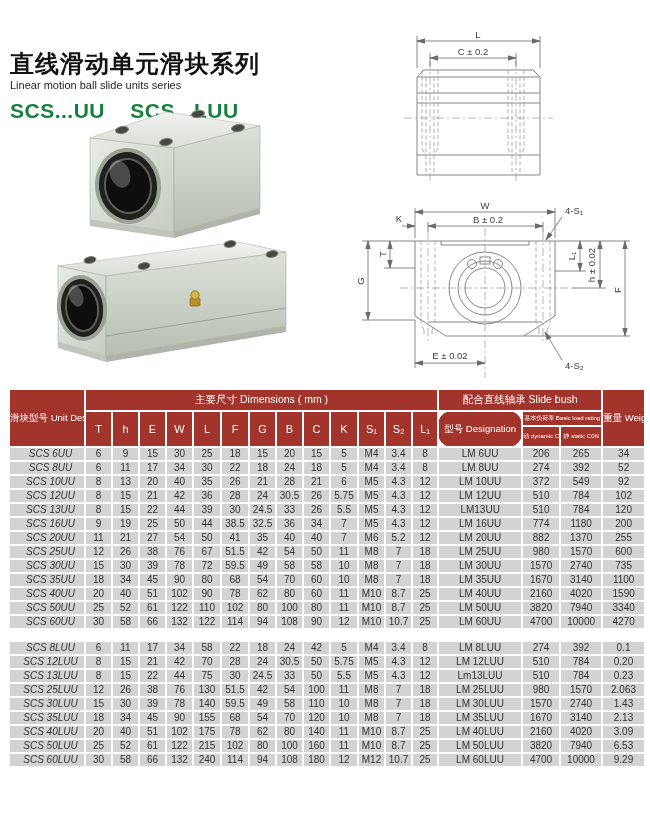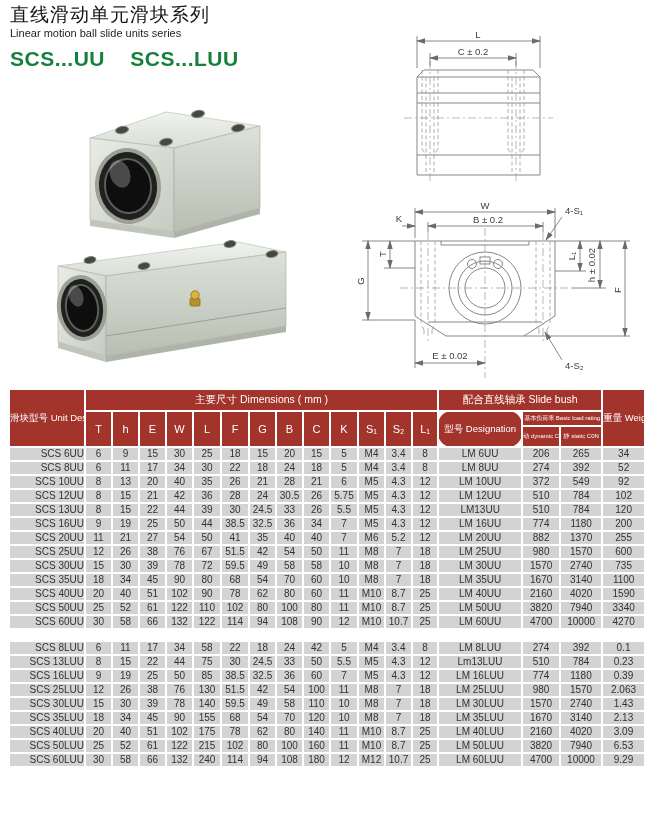--- a/index.html
+++ b/index.html
@@ -1,28 +1,28 @@
 <!DOCTYPE html>
 <html><head>
 <meta charset="utf-8">
 <style>
   html,body{margin:0;padding:0;background:#fff;}
   .page{position:relative;width:650px;height:816px;background:#ffffff;overflow:hidden;
         font-family:"Liberation Sans","DejaVu Sans",sans-serif;}
   
   .titleblock{position:absolute;left:10px;top:4px;}
-  .title-zh{font-size:19px;font-weight:normal;color:#141414;letter-spacing:1px;line-height:1.15;}
+  .title-zh{font-size:24px;font-weight:bold;color:#141414;letter-spacing:1px;line-height:1.15;margin-top:46px;}
   .title-en{font-size:11px;color:#1e1e1e;line-height:1.2;margin-top:1px;}
   .series{font-size:21px;font-weight:bold;color:#15803d;margin-top:7px;white-space:pre;letter-spacing:.5px;}
   
   table.spec{position:absolute;left:8px;border-collapse:collapse;table-layout:fixed;width:636px;}
   table.spec th,table.spec td{border:2px solid #ffffff;overflow:hidden;white-space:nowrap;padding:0;}
   table.spec thead th{background:#a2342b;color:#fff;font-weight:normal;text-align:center;}
   table.spec td{background:#d3d3d3;color:#333;font-size:10px;text-align:center;height:12px;line-height:12px;}
-  table.spec td:first-child{text-align:right;padding-left:7px;}
+  table.spec td:first-child{text-align:center;padding-left:7px;font-style:italic;}
   .h1 th{height:20px;font-size:10.5px;}
   th.unit-cell,th.weight-cell{font-size:9.5px;line-height:1.3;white-space:pre-line;font-weight:normal;}
   th.letter{font-size:11px;}
   th.bush-model{font-size:9.5px;line-height:1.3;white-space:pre-line;border-radius:14px;}
   th.rating{font-size:6px;line-height:1.25;white-space:pre-line;height:13px;}
   th.dynstat{font-size:6px;line-height:1.15;white-space:pre-line;height:19px;}
   
   .drawing{position:absolute;left:328px;top:28px;}
   .drawing text{font-family:"Liberation Sans","DejaVu Sans",sans-serif;font-size:9.5px;fill:#3c3c3c;}
   
@@ -566,58 +566,58 @@
           <td>5</td>
           <td>M4</td>
           <td>3.4</td>
           <td>8</td>
           <td>LM 8LUU</td>
           <td>274</td>
           <td>392</td>
           <td>0.1</td>
         </tr>
         <tr>
+          <td>SCS 12LUU</td>
+          <td>8</td>
+          <td>15</td>
+          <td>21</td>
+          <td>42</td>
+          <td>70</td>
+          <td>28</td>
+          <td>24</td>
+          <td>30.5</td>
+          <td>50</td>
+          <td>5.75</td>
+          <td>M5</td>
+          <td>4.3</td>
+          <td>12</td>
+          <td>LM 12LUU</td>
+          <td>510</td>
+          <td>784</td>
+          <td>0.20</td>
+        </tr>
+        <tr>
           <td>SCS 13LUU</td>
           <td>8</td>
           <td>15</td>
           <td>22</td>
           <td>44</td>
           <td>75</td>
           <td>30</td>
           <td>24.5</td>
           <td>33</td>
           <td>50</td>
           <td>5.5</td>
           <td>M5</td>
           <td>4.3</td>
           <td>12</td>
           <td>Lm13LUU</td>
           <td>510</td>
           <td>784</td>
           <td>0.23</td>
-        </tr>
-        <tr>
-          <td>SCS 16LUU</td>
-          <td>9</td>
-          <td>19</td>
-          <td>25</td>
-          <td>50</td>
-          <td>85</td>
-          <td>38.5</td>
-          <td>32.5</td>
-          <td>36</td>
-          <td>60</td>
-          <td>7</td>
-          <td>M5</td>
-          <td>4.3</td>
-          <td>12</td>
-          <td>LM 16LUU</td>
-          <td>774</td>
-          <td>1180</td>
-          <td>0.39</td>
         </tr>
         <tr>
           <td>SCS 25LUU</td>
           <td>12</td>
           <td>26</td>
           <td>38</td>
           <td>76</td>
           <td>130</td>
           <td>51.5</td>
           <td>42</td>

